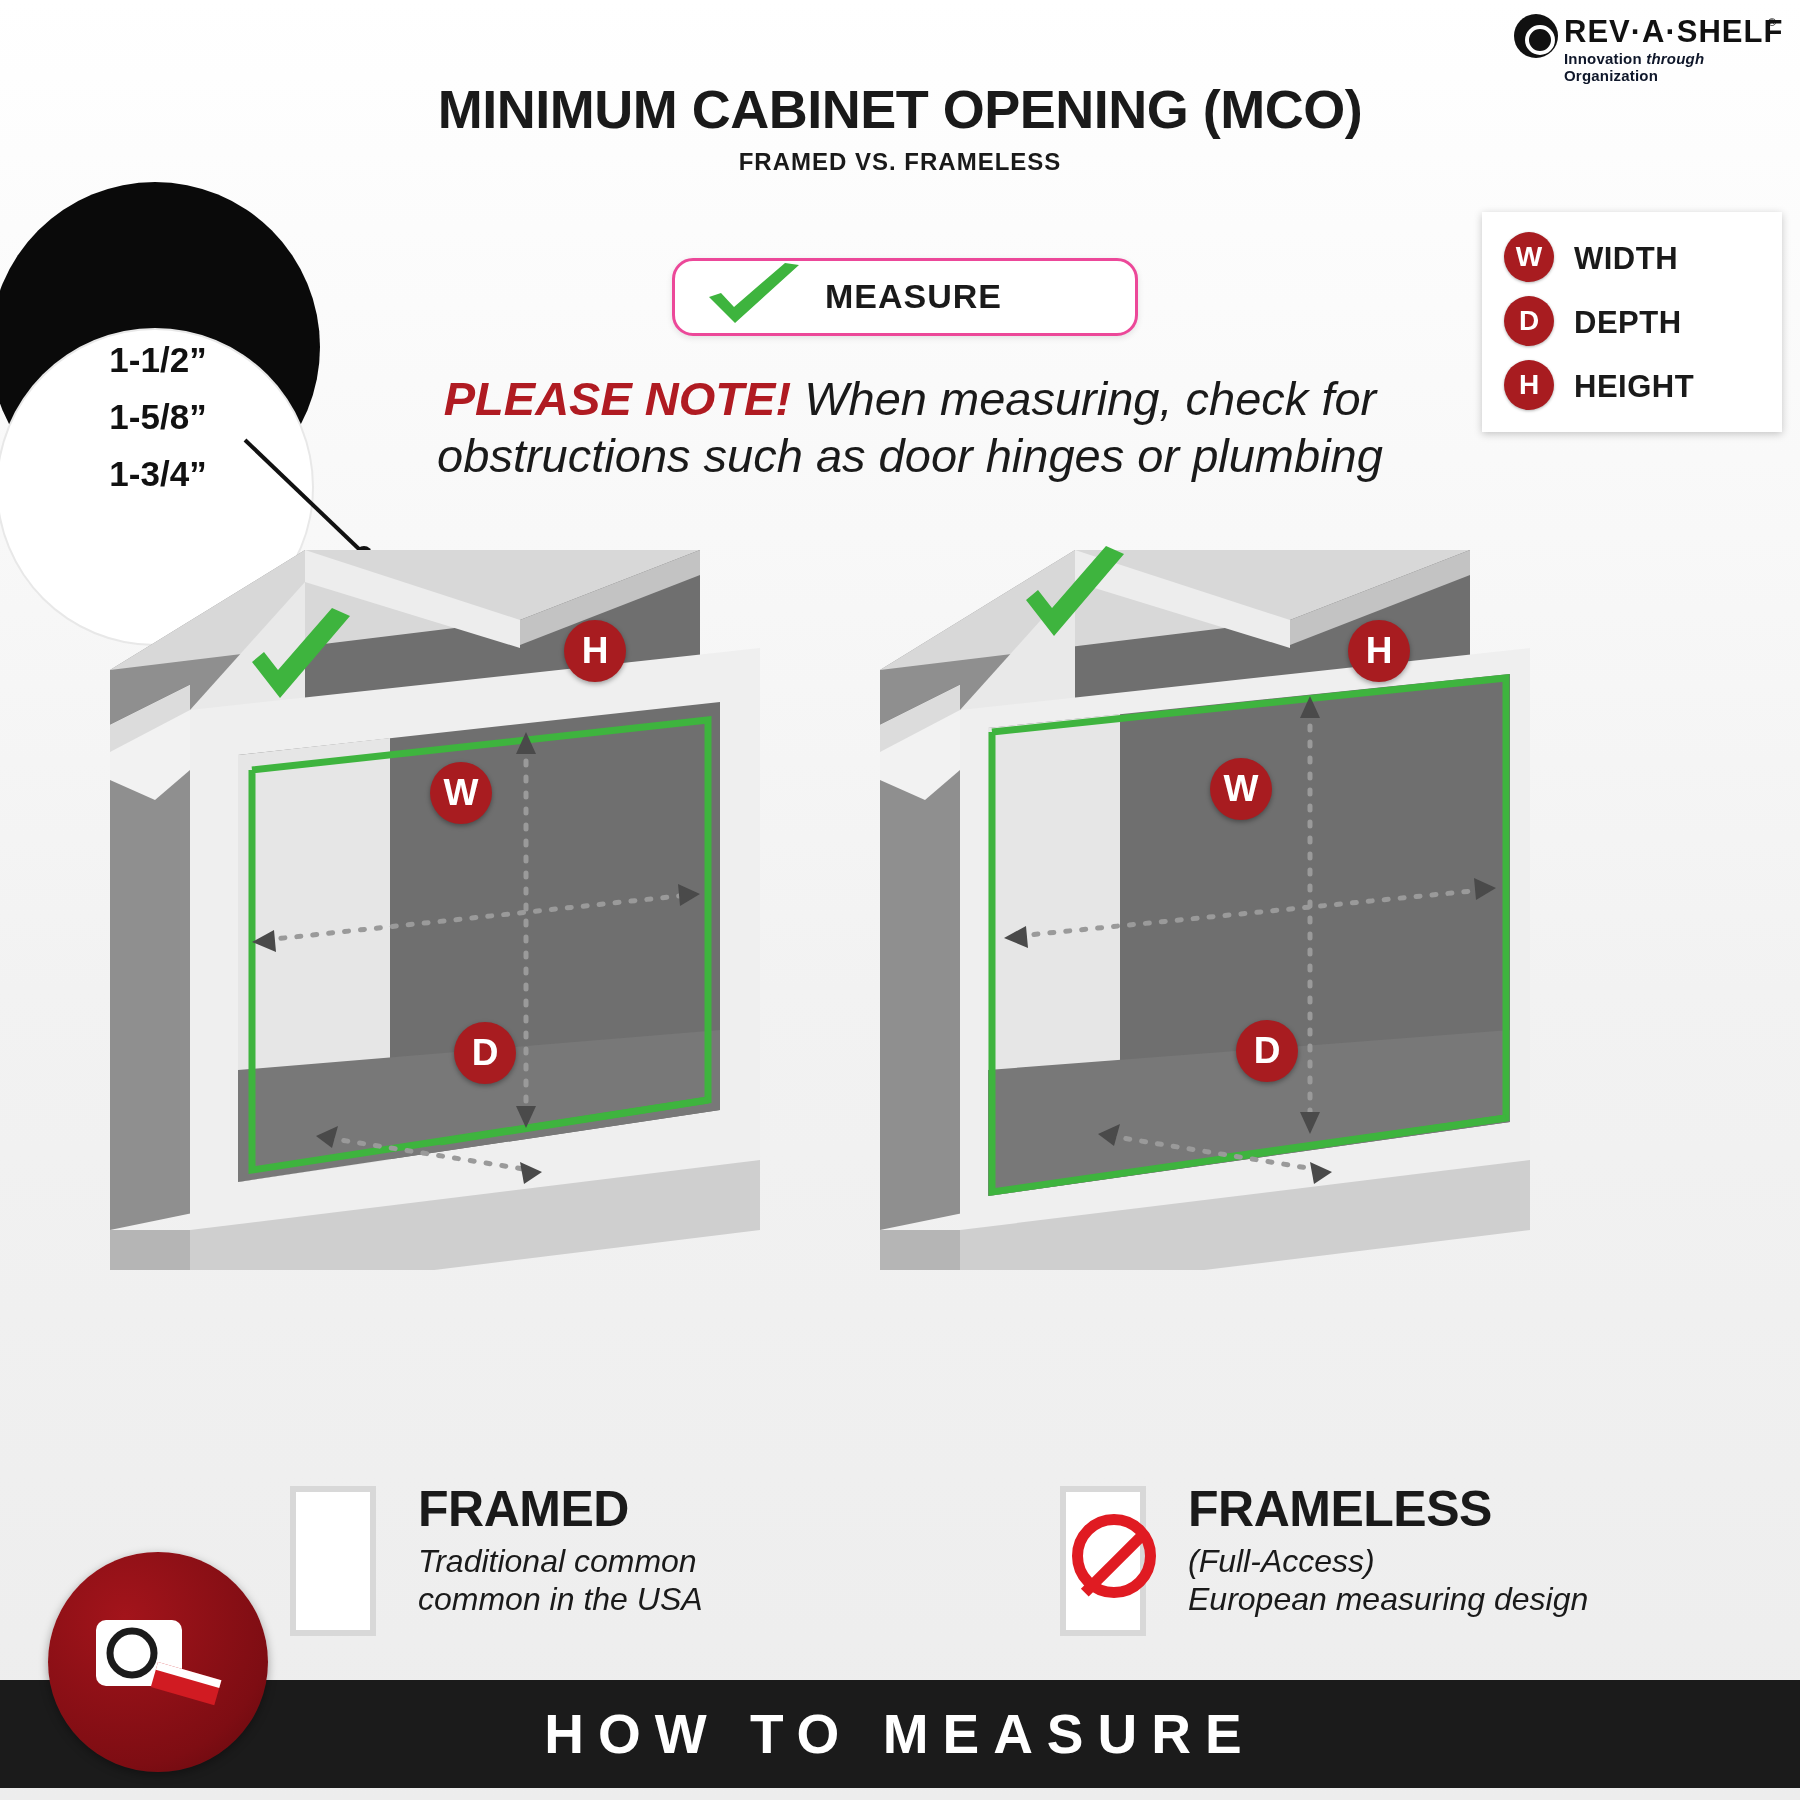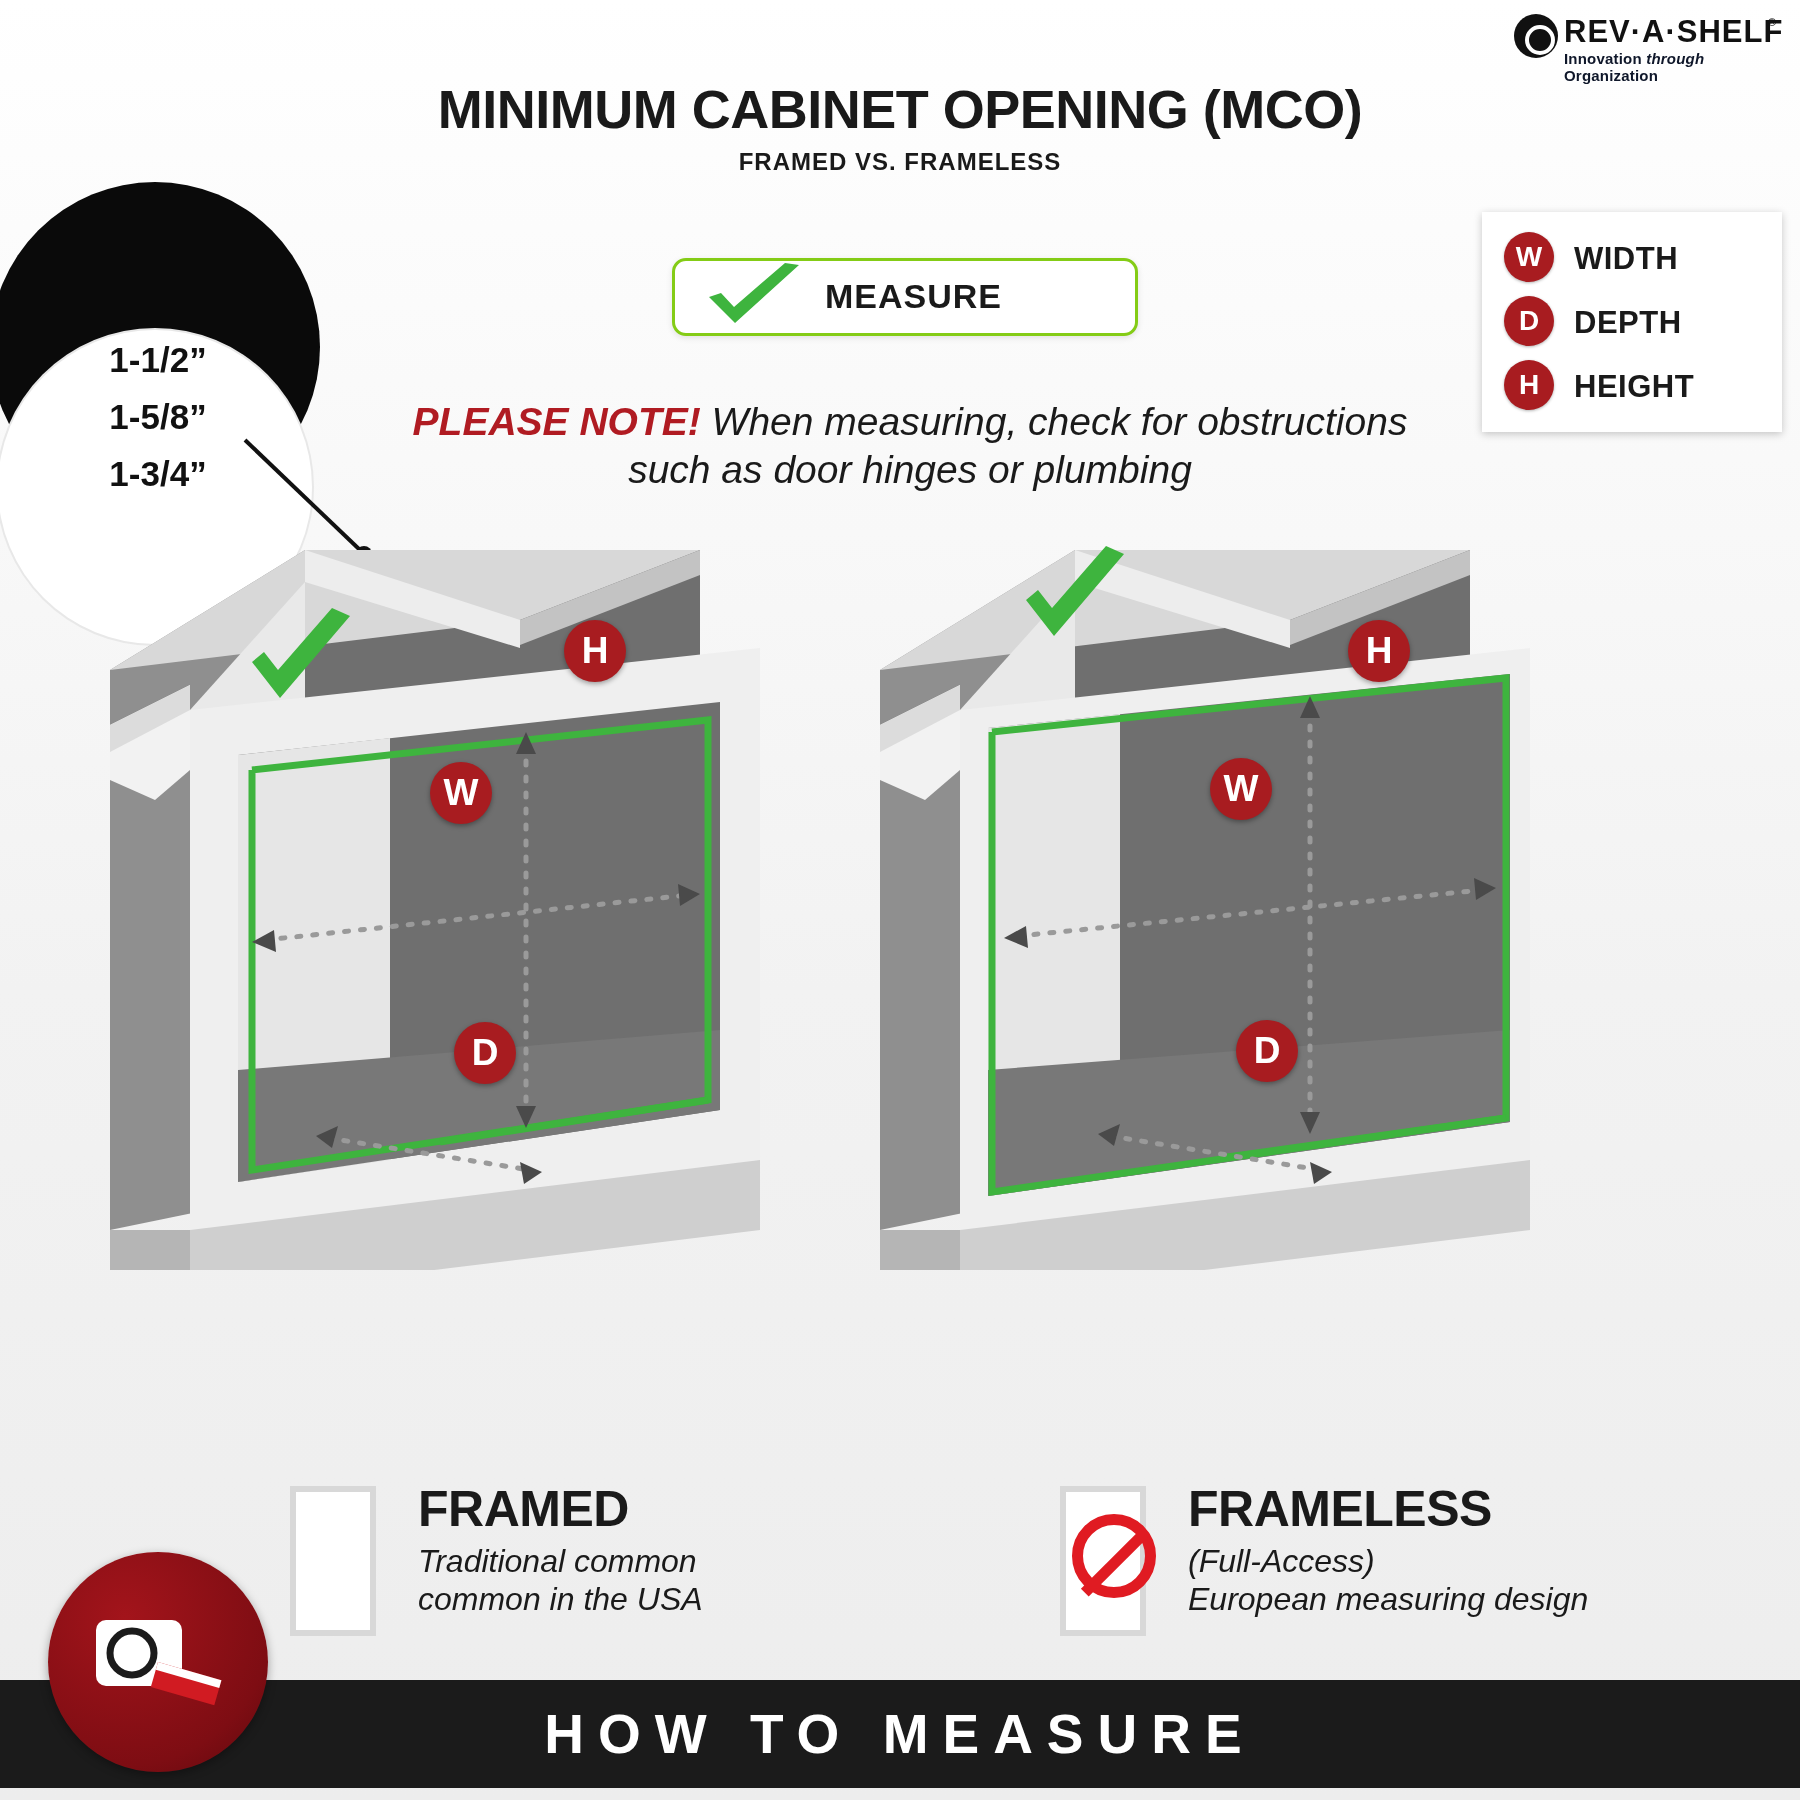--- a/index.html
+++ b/index.html
@@ -20,29 +20,29 @@
   #logo .lgreg{position:absolute;left:262px;top:6px;font-size:11px;color:#111;}
 
   
   #title{position:absolute;left:0;top:78px;width:1800px;text-align:center;
       font-size:54px;font-weight:bold;letter-spacing:-.5px;}
   #subtitle{position:absolute;left:0;top:148px;width:1800px;text-align:center;
       font-size:24px;font-weight:bold;letter-spacing:1px;}
 
   
   #measure-pill{position:absolute;left:672px;top:258px;width:460px;height:72px;
-      background:#fff;border:3px solid #84cc16;border-radius:14px;
+      background:#fff;border:3px solid #ec4899;border-radius:21px;
       box-shadow:0 2px 6px rgba(0,0,0,.10);}
   #measure-pill .lbl{position:absolute;left:150px;top:16px;font-size:34px;font-weight:bold;letter-spacing:1px;}
   .check-mark{position:absolute;}
   .check-mark svg{display:block;}
 
   
   #note{position:absolute;left:410px;top:370px;width:1000px;text-align:center;
-      font-size:39px;line-height:1.22;font-style:italic;margin-top:28px;}
+      font-size:47px;line-height:1.22;font-style:italic;}
   #note .warn{color:#b01b22;font-weight:bold;font-style:italic;}
 
   
   #ffbubble{position:absolute;left:-10px;top:182px;width:330px;height:330px;}
   #ffbubble .top{position:absolute;left:0;top:0;width:330px;height:330px;border-radius:50%;
       background:#0a0a0a;}
   #ffbubble .bot{position:absolute;left:8px;top:148px;width:314px;height:314px;border-radius:50%;
       background:#fff;box-shadow:0 0 0 2px #e8e8e8;}
   #ffbubble .ffhead{position:absolute;left:10px;top:28px;width:300px;text-align:center;color:#fff;
       font-size:29px;font-weight:bold;line-height:1.18;letter-spacing:.3px;}

